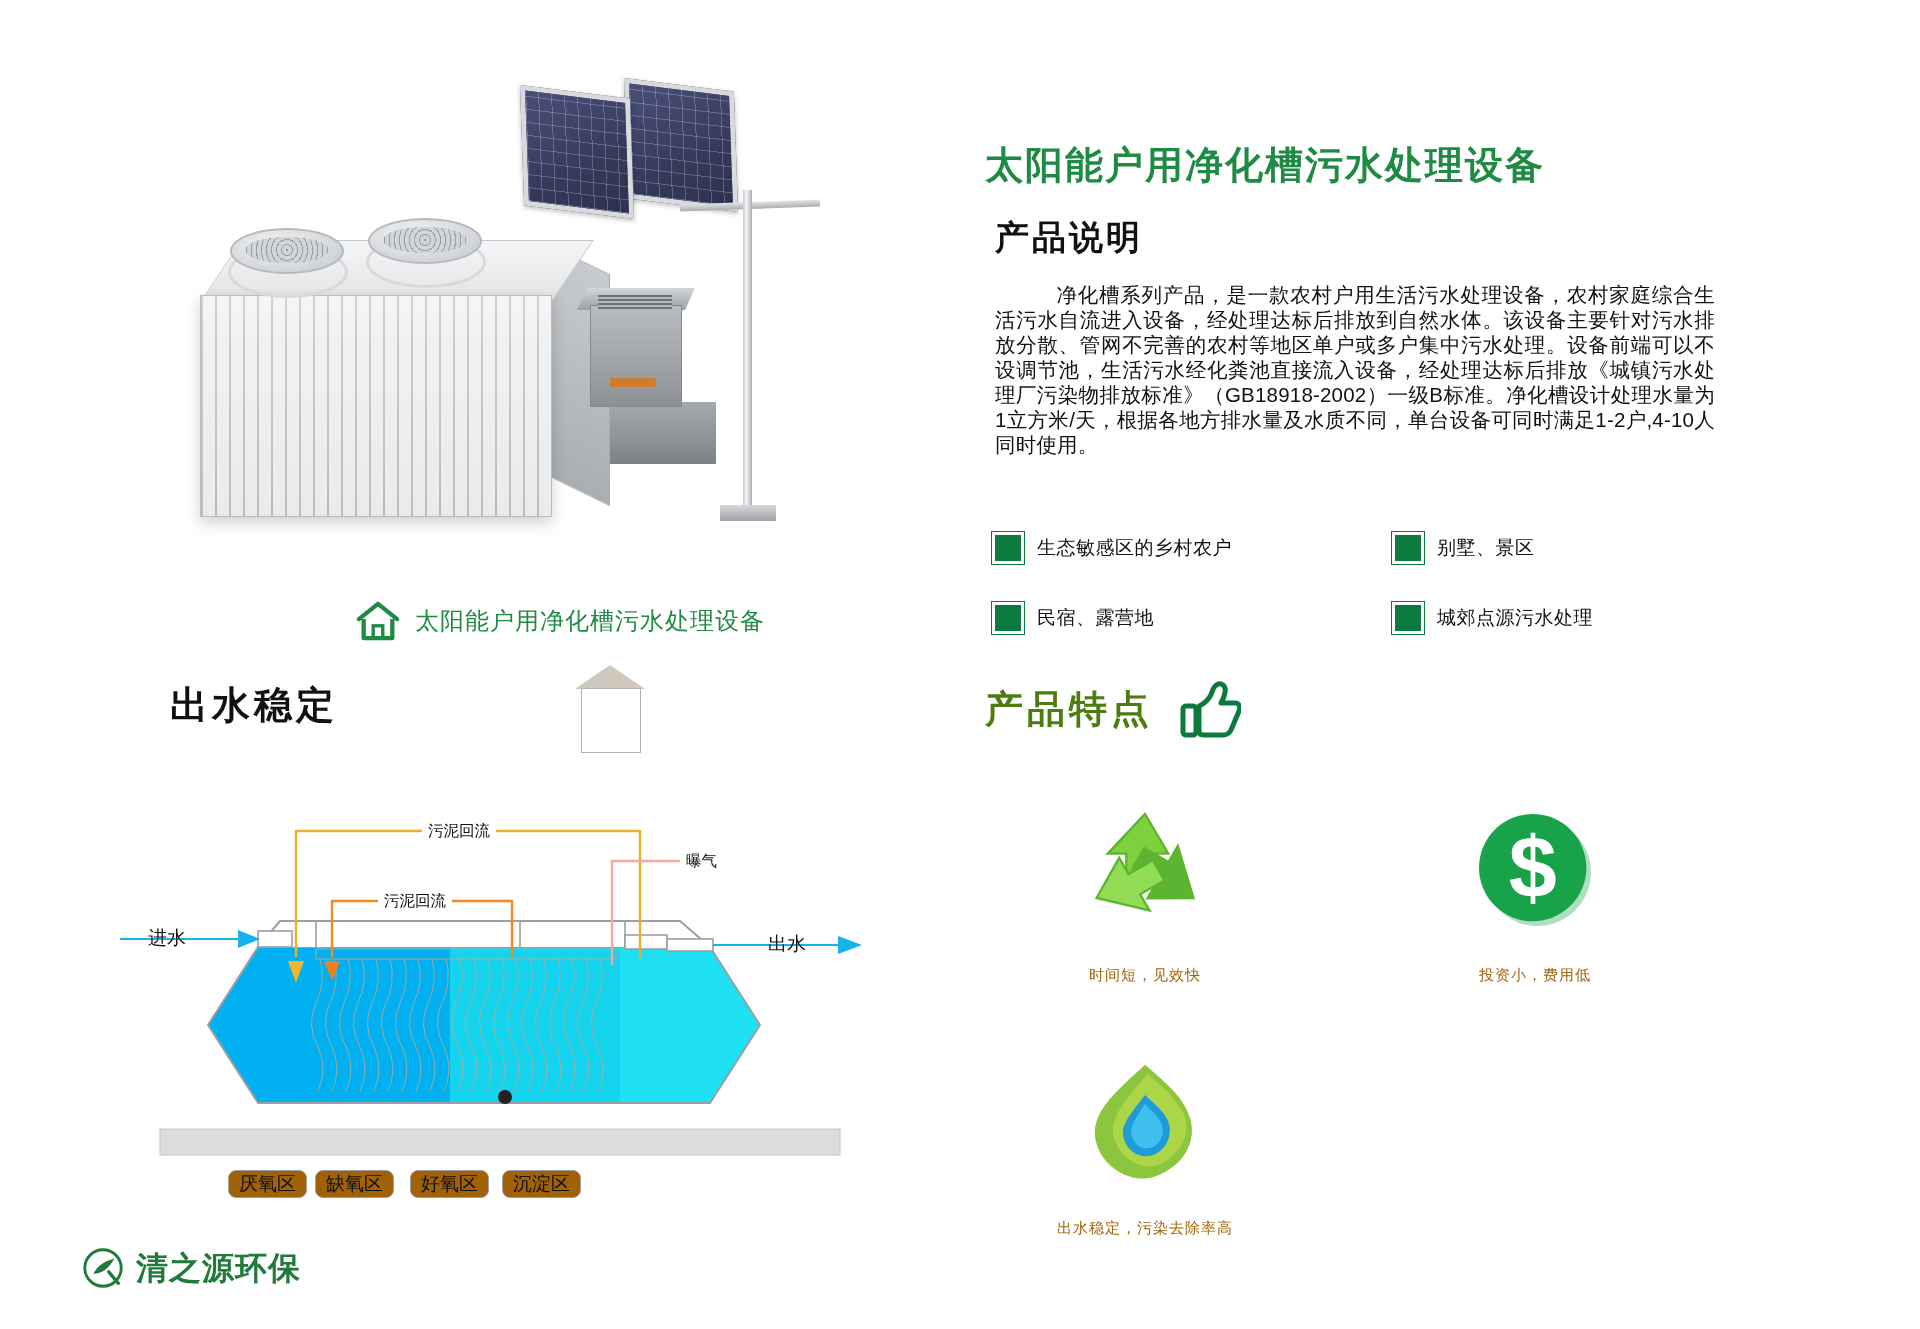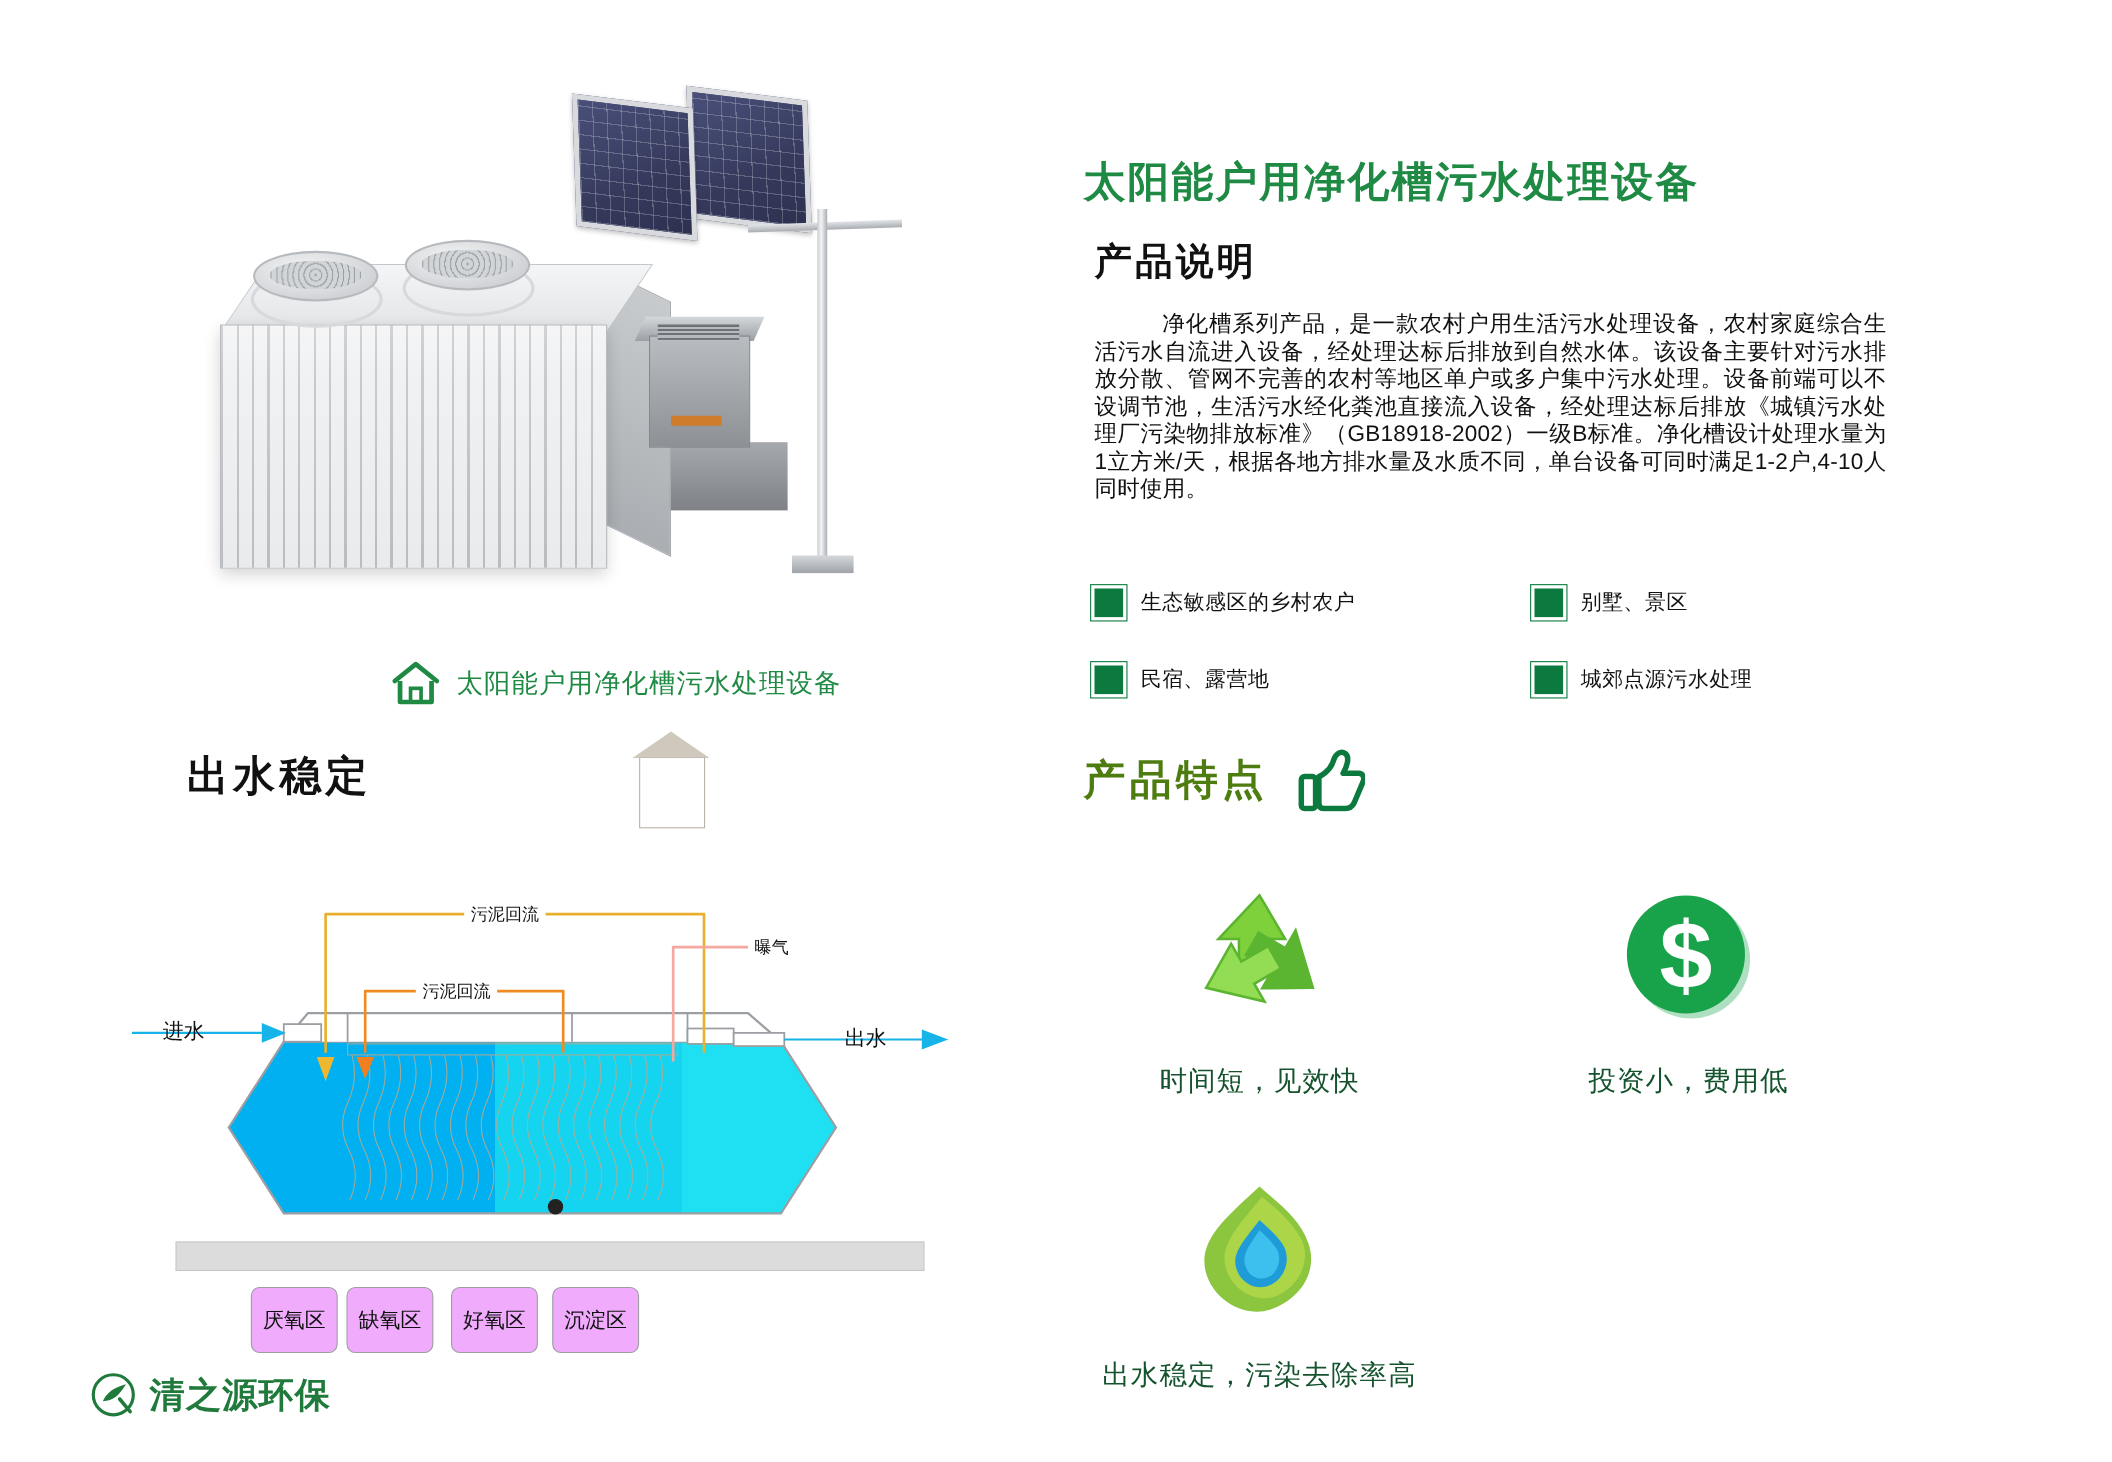--- a/index.html
+++ b/index.html
@@ -94,30 +94,30 @@
   .f-lbl{position:absolute;font-size:15.5px;color:#111;background:#fff;padding:0 6px;white-space:nowrap;}
   .inout{position:absolute;font-size:19px;color:#111;white-space:nowrap;}
 
   .house-out{position:absolute;left:455px;top:-60px;width:70px;height:88px;}
   .house-out .roof{position:absolute;left:0;top:0;width:0;height:0;
      border-left:35px solid transparent;border-right:35px solid transparent;border-bottom:24px solid #cfc8bd;}
   .house-out .wall{position:absolute;left:6px;top:23px;width:58px;height:63px;
      border:1.4px solid #b9b2a6;background:#fff;}
 
   .zone-labels{position:absolute;left:0;top:445px;width:750px;}
-  .zlab{position:absolute;border:1.6px solid #9b9ea2;border-radius:8px;background:#f0abfc;
-      padding:16px 10px;font-size:19px;color:#111;}
+  .zlab{position:absolute;border:1.6px solid #9b9ea2;border-radius:8px;background:#a16207;
+      padding:0 10px;font-size:19px;color:#111;}
 
   
   .feat-title{position:absolute;left:985px;top:680px;font-size:38px;font-weight:bold;
       color:#4d7c0f;letter-spacing:4px;display:flex;align-items:center;gap:26px;}
   .feat-grid{position:absolute;left:950px;top:800px;width:780px;
       display:grid;grid-template-columns:1fr 1fr;row-gap:68px;}
   .feat{display:flex;flex-direction:column;align-items:center;gap:26px;}
-  .feat .cap{font-size:25px;color:#14532d;letter-spacing:1px;white-space:nowrap;}
+  .feat .cap{font-size:15px;color:#a16207;letter-spacing:1px;white-space:nowrap;}
   .ico{width:140px;height:140px;display:block;}
 
   
   .logo{position:absolute;left:80px;top:1245px;display:flex;align-items:flex-end;gap:10px;}
   .logo .mark{width:46px;height:46px;}
   .logo .name{font-size:32px;font-weight:bold;color:#1f7a3c;letter-spacing:1px;}
 </style>
 </head>
 <body>
 

